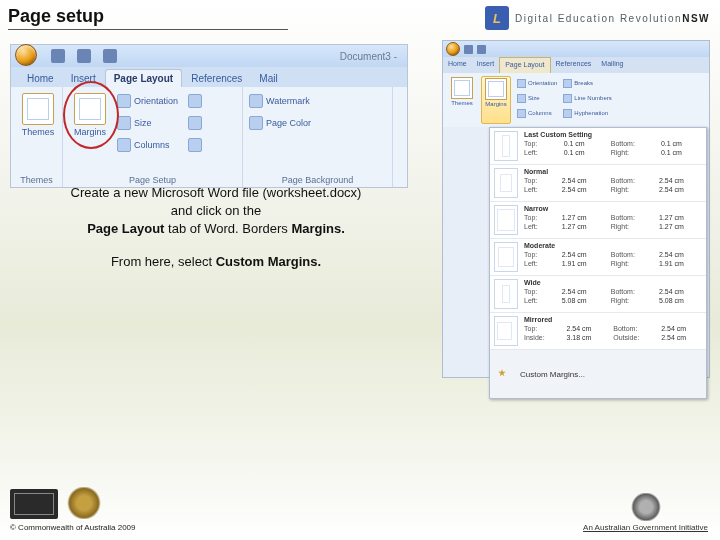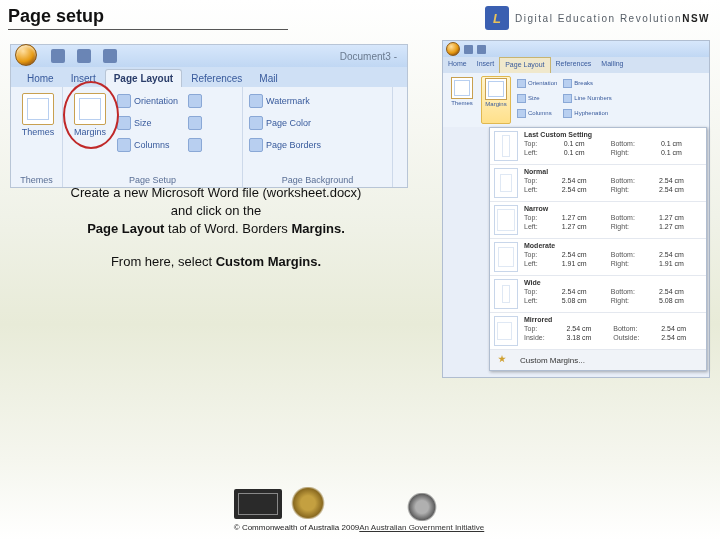--- a/index.html
+++ b/index.html
@@ -59,25 +59,25 @@
   .r2-mico { width:9px; height:9px; background:#b8cff0; border:1px solid #8aa8d6;}
   .dropdown { position:absolute; left:46px; top:86px; width:218px; background:#fff; border:1px solid #b0bdd0; box-shadow:1px 1px 3px rgba(0,0,0,.3); }
   .dd-item { display:flex; padding:3px 4px; border-bottom:1px solid #e4e8ef; }
   .dd-thumb { width:24px; height:30px; background:#fff; border:1px solid #c8d6ea; margin-right:6px; position:relative; flex-shrink:0;}
   .dd-thumb::before{content:"";position:absolute;border:1px solid #dfe8f4;}
   .dd-thumb.last::before{inset:3px 7px;} .dd-thumb.normal::before{inset:5px;} .dd-thumb.narrow::before{inset:3px 2px;} .dd-thumb.moderate::before{inset:4px 3px;} .dd-thumb.wide::before{inset:5px 7px;} .dd-thumb.mirrored::before{inset:5px 5px 5px 2px;}
   .dd-body { font-size:7px; color:#333; line-height:1.2; flex:1;}
   .dd-body b { font-weight:bold; display:block; margin-bottom:1px;}
   .dd-grid { display:grid; grid-template-columns:auto auto auto auto; column-gap:6px; }
   .dd-grid span:nth-child(odd){color:#555;}
-  .dd-custom { font-size:8px; padding:5px 8px; background:#f0f3f8; color:#333;}
+  .dd-custom { font-size:8px; padding:19px 8px; background:#f0f3f8; color:#333;}
   .dd-custom-star { display:inline-block; width:8px; height:8px; background:#d0a030; margin-right:14px; clip-path: polygon(50% 0,61% 35%,98% 35%,68% 57%,79% 91%,50% 70%,21% 91%,32% 57%,2% 35%,39% 35%);}
 
   
-  .footer { position:absolute; bottom:8px; left:10px; right:12px; display:flex; align-items:flex-end; justify-content:center; }
+  .footer { position:absolute; bottom:8px; left:10px; right:12px; display:flex; align-items:flex-end; justify-content:space-between; }
   .f-left { display:flex; flex-direction:column; gap:4px;}
   .logos { display:flex; gap:8px; align-items:flex-end;}
   .logo-box { width:48px; height:30px; background:#2a2a2a; border-radius:2px; position:relative;}
   .logo-box::after{content:"";position:absolute;inset:4px;border:1px solid #888;}
   .coat { width:36px; height:32px; background:radial-gradient(circle,#c4a040 30%,#8a6a20 60%,transparent 70%);}
   .copy { font-size:8px; color:#222;}
   .f-center { text-align:center; font-size:8px; color:#333;text-decoration:underline; }
   .f-center .coat2 { width:32px; height:28px; margin:0 auto 2px; background:radial-gradient(circle,#b0b0b0 30%,#606060 60%,transparent 70%);}
   .f-right { display:flex; align-items:center; gap:6px;}
   .neals { font-size:11px; font-weight:bold; letter-spacing:2px; color:#333;}
@@ -155,24 +155,20 @@
       <div class="group" style="width:150px">
         <div class="pool" style="margin-left:0">
           <div class="pool-row">
               <div class="mini-ico"></div>
               <span>Watermark</span>
             </div>
           <div class="pool-row">
               <div class="mini-ico"></div>
               <span>Page Color</span>
             </div>
-          <div class="pool-row">
-              <div class="mini-ico"></div>
-              <span>Page Borders</span>
-            </div>
         </div>
         <div class="group-label">Page Background</div>
       </div>
     </div>
     <div class="circle-mark"></div>
   </div>
 
   <div class="instr">
     <p><span>Create a new Microsoft Word file (worksheet.docx)</span><br><span>and click on the</span><br>
        <b>Page Layout</b><span> tab of Word. Borders </span><b>Margins.</b></p>

